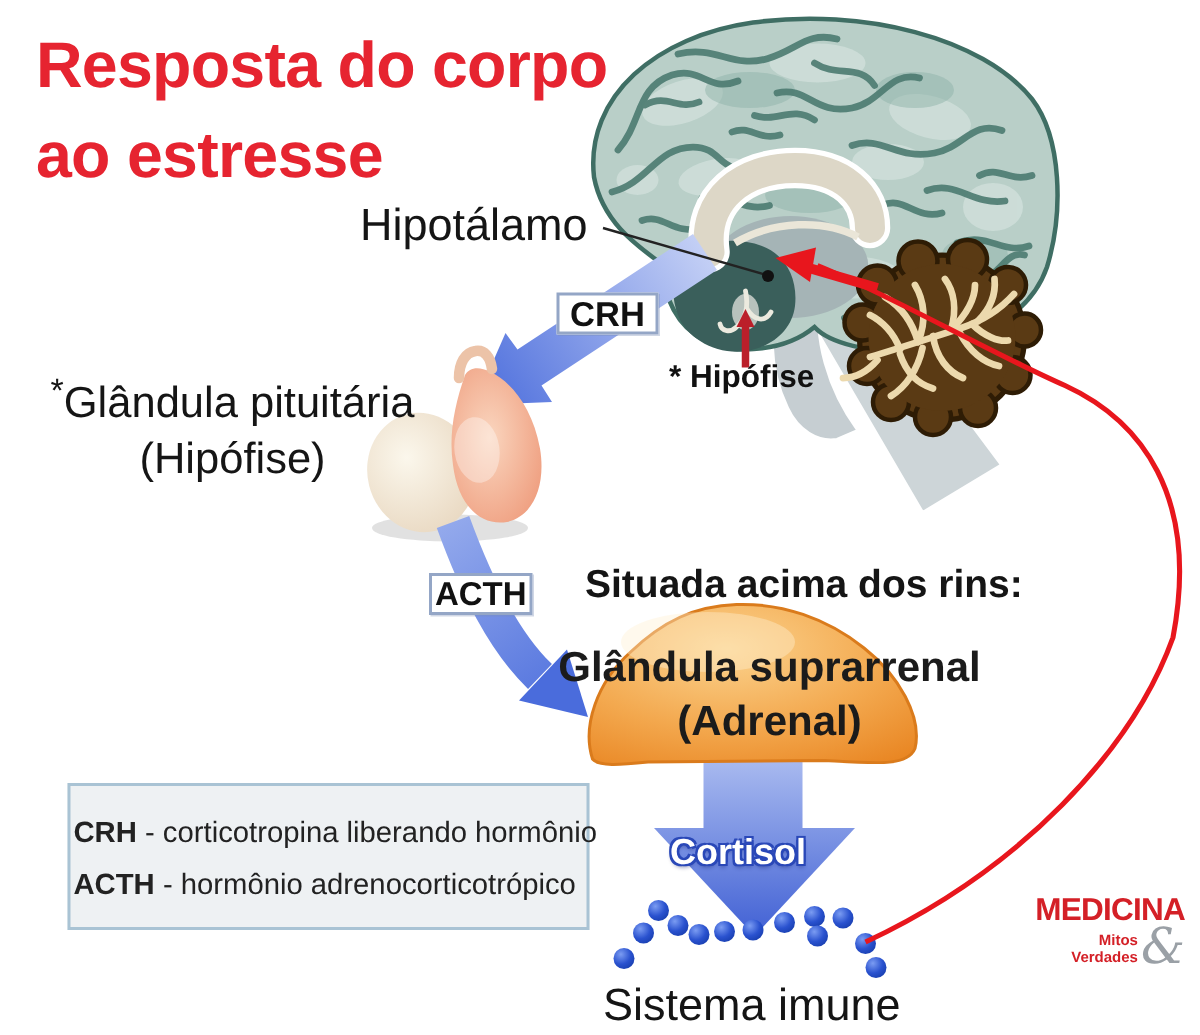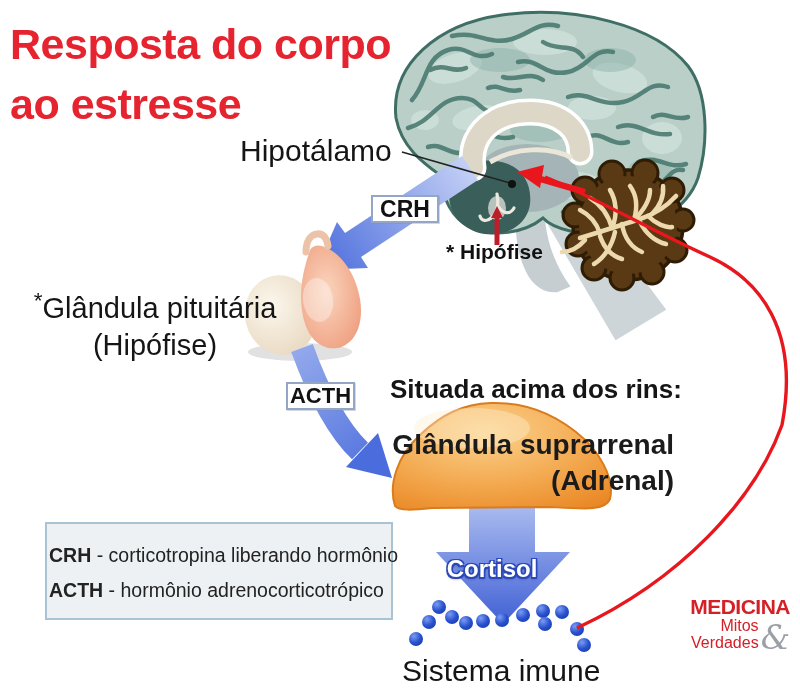--- a/index.html
+++ b/index.html
@@ -2,50 +2,50 @@
 <html><head>
 <meta charset="utf-8">
 <style>
   * { margin:0; padding:0; box-sizing:border-box; }
   html,body { width:800px; height:690px; }
   body { font-family:"Liberation Sans", sans-serif; background:#ffffff; position:relative; overflow:hidden; }
   #stage { position:absolute; inset:0; width:800px; height:690px; background:#fff; }
   #art { position:absolute; left:0; top:0; z-index:1; }
   .ov { position:absolute; z-index:2; }
 
-  #title { left:10px; top:14px; font-size:43px; font-weight:bold; color:#e62430; line-height:1.40; letter-spacing:-0.5px; }
+  #title { left:24px; top:14px; font-size:43px; font-weight:bold; color:#e62430; line-height:1.40; letter-spacing:-0.5px; }
   #hipotalamo { left:240px; top:134px; font-size:30px; color:#151515; }
 
   .hbox { background:#ffffff; border:2px solid #94a6c6; display:flex; align-items:center; justify-content:center;
           font-weight:bold; color:#111; box-shadow:1px 1px 0 rgba(120,140,180,.35); }
   #crh-box  { left:371px; top:195px; width:68px; height:28px; font-size:23px; }
   #acth-box { left:286px; top:382px; width:69px; height:28px; font-size:22px; }
 
-  #pituitary-label { left:14px; top:247px; width:282px; text-align:center; font-size:29px; color:#151515; line-height:1.26;margin-top:40px; }
+  #pituitary-label { left:14px; top:247px; width:282px; text-align:center; font-size:29px; color:#151515; line-height:1.26; }
   #pituitary-label .ast { font-size:0.78em; vertical-align:0.45em; }
   #hipofise-label { left:446px; top:240px; font-size:21px; font-weight:bold; color:#111; }
 
   #situada { left:390px; top:374px; font-size:26px; color:#151515;font-weight:bold; }
-  #adrenal-label { left:352px; top:427px; width:322px; text-align:right; font-size:28px; font-weight:bold; color:#1b1b1b; line-height:1.30; }
+  #adrenal-label { left:352px; top:427px; width:322px; text-align:center; font-size:28px; font-weight:bold; color:#1b1b1b; line-height:1.30; }
 
   #legend-box { left:45px; top:522px; width:348px; height:98px; background:#eef1f3; border:2px solid #a9c3d4;
                 padding:20px 10px 0 2px; font-size:19.5px; color:#222; }
   #legend-box .row { margin-bottom:12px; white-space:nowrap; }
   #legend-box b { font-weight:bold; }
 
   #cortisol-label { left:438px; top:555px; width:108px; text-align:center; font-size:24px; font-weight:bold; color:#ffffff;
     text-shadow:-1.5px -1.5px 0 #2a48b8, 1.5px -1.5px 0 #2a48b8, -1.5px 1.5px 0 #2a48b8, 1.5px 1.5px 0 #2a48b8, 0 2px 3px rgba(10,20,90,.45); }
 
   #sistema-imune { left:402px; top:654px; font-size:30px; color:#151515; }
 
   #logo { right:10px; top:596px; text-align:right; line-height:1; }
   #logo .main { font-size:21px; font-weight:bold; color:#d42027; letter-spacing:-0.5px; }
   #logo .sub-row { display:flex; justify-content:flex-end; align-items:flex-end; margin-top:1px; }
   #logo .sub-col { text-align:right; margin-right:2px; }
-  #logo .sub { font-size:16px; font-weight:normal; color:#d42027; line-height:1.05; }
+  #logo .sub { font-size:10px; font-weight:bold; color:#d42027; line-height:1.05; }
   #logo .amp { font-family:"DejaVu Serif", serif; font-style:italic; font-size:33px; color:#9aa0a6; line-height:0.8; }
 </style>
 </head>
 <body>
 
 <div id="stage">
 
 <svg id="art" width="800" height="690" viewBox="0 0 800 690" xmlns="http://www.w3.org/2000/svg">
   <defs>
     <clipPath id="clipCerebrum">

